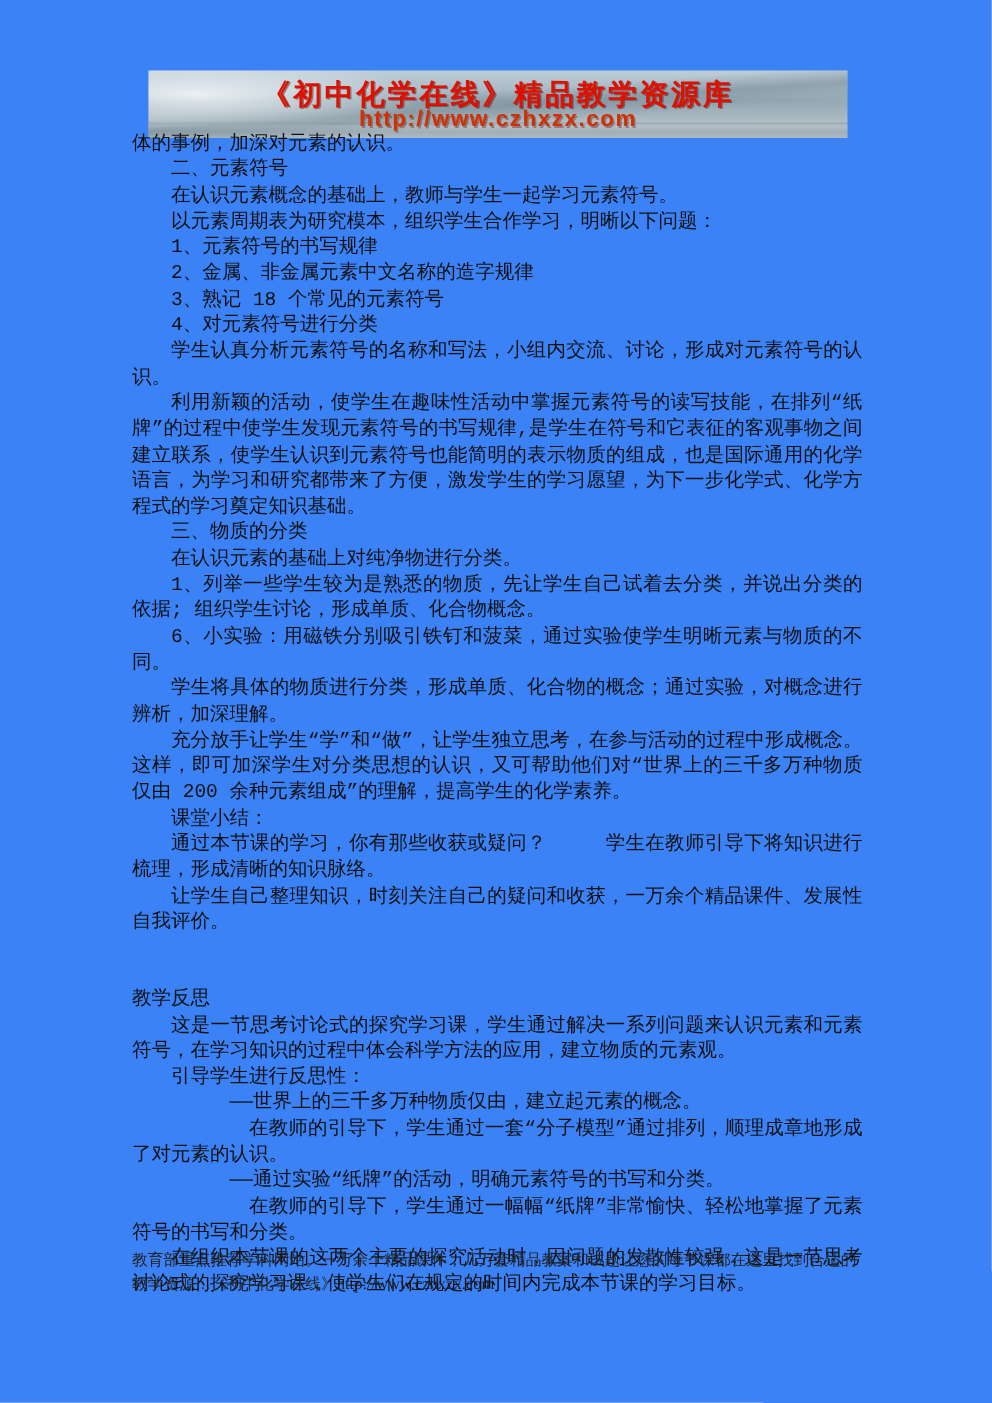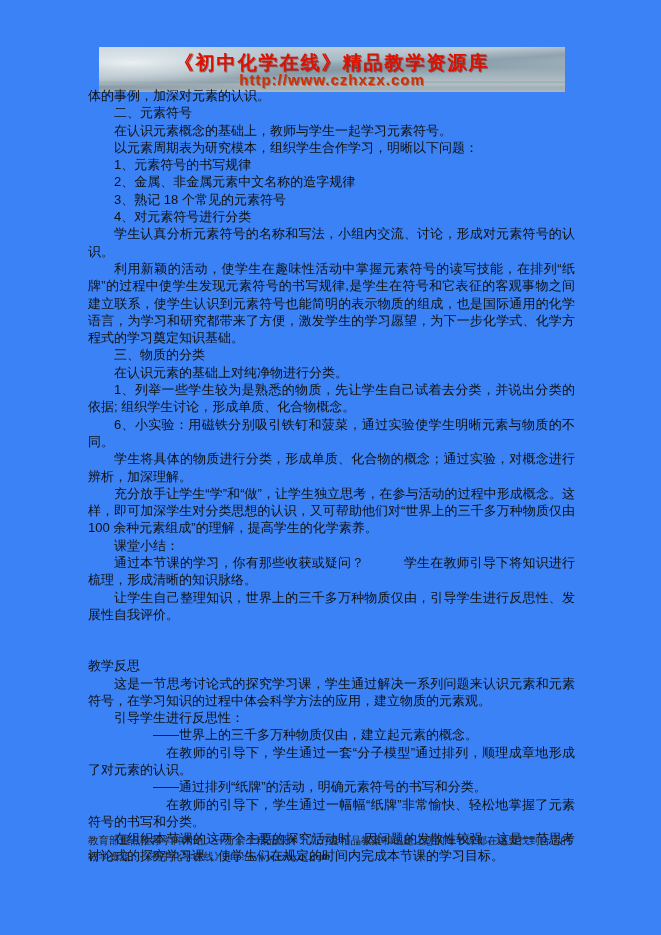--- a/index.html
+++ b/index.html
@@ -64,20 +64,21 @@
     width: 487px;
     font-size: 13px;
     line-height: 17.3px;
     color: #101010;
   }
   .para {
     margin: 0;
     padding: 0;
     text-align: justify;
     text-justify: inter-ideograph;
+    font-family: Liberation Mono, monospace;
   }
   .para.none { text-indent: 0; }
   .para.i2   { text-indent: 2em; }
   .para.i5   { text-indent: 5em; }
   .para.i6   { text-indent: 6em; }
   .para.blank { height: 34px; }
 
   
   .footer {
     position: absolute;
@@ -114,31 +115,31 @@
       <p class="para i2">2、金属、非金属元素中文名称的造字规律</p>
       <p class="para i2">3、熟记 18 个常见的元素符号</p>
       <p class="para i2">4、对元素符号进行分类</p>
       <p class="para i2">学生认真分析元素符号的名称和写法，小组内交流、讨论，形成对元素符号的认识。</p>
       <p class="para i2">利用新颖的活动，使学生在趣味性活动中掌握元素符号的读写技能，在排列“纸牌”的过程中使学生发现元素符号的书写规律,是学生在符号和它表征的客观事物之间建立联系，使学生认识到元素符号也能简明的表示物质的组成，也是国际通用的化学语言，为学习和研究都带来了方便，激发学生的学习愿望，为下一步化学式、化学方程式的学习奠定知识基础。</p>
       <p class="para i2">三、物质的分类</p>
       <p class="para i2">在认识元素的基础上对纯净物进行分类。</p>
       <p class="para i2">1、列举一些学生较为是熟悉的物质，先让学生自己试着去分类，并说出分类的依据; 组织学生讨论，形成单质、化合物概念。</p>
       <p class="para i2">6、小实验：用磁铁分别吸引铁钉和菠菜，通过实验使学生明晰元素与物质的不同。</p>
       <p class="para i2">学生将具体的物质进行分类，形成单质、化合物的概念；通过实验，对概念进行辨析，加深理解。</p>
-      <p class="para i2">充分放手让学生“学”和“做”，让学生独立思考，在参与活动的过程中形成概念。这样，即可加深学生对分类思想的认识，又可帮助他们对“世界上的三千多万种物质仅由 100 余种元素组成”的理解，提高学生的化学素养。</p>
+      <p class="para i2">充分放手让学生“学”和“做”，让学生独立思考，在参与活动的过程中形成概念。这样，即可加深学生对分类思想的认识，又可帮助他们对“世界上的三千多万种物质仅由 200 余种元素组成”的理解，提高学生的化学素养。</p>
       <p class="para i2">课堂小结：</p>
       <p class="para i2">通过本节课的学习，你有那些收获或疑问？　　　学生在教师引导下将知识进行梳理，形成清晰的知识脉络。</p>
-      <p class="para i2">让学生自己整理知识，世界上的三千多万种物质仅由，引导学生进行反思性、发展性自我评价。</p>
+      <p class="para i2">让学生自己整理知识，时刻关注自己的疑问和收获，一万余个精品课件、发展性自我评价。</p>
       <p class="para blank"></p>
       <p class="para none">教学反思</p>
       <p class="para i2">这是一节思考讨论式的探究学习课，学生通过解决一系列问题来认识元素和元素符号，在学习知识的过程中体会科学方法的应用，建立物质的元素观。</p>
       <p class="para i2">引导学生进行反思性：</p>
       <p class="para i5">——世界上的三千多万种物质仅由，建立起元素的概念。</p>
       <p class="para i6">在教师的引导下，学生通过一套“分子模型”通过排列，顺理成章地形成了对元素的认识。</p>
-      <p class="para i5">——通过排列“纸牌”的活动，明确元素符号的书写和分类。</p>
+      <p class="para i5">——通过实验“纸牌”的活动，明确元素符号的书写和分类。</p>
       <p class="para i6">在教师的引导下，学生通过一幅幅“纸牌”非常愉快、轻松地掌握了元素符号的书写和分类。</p>
       <p class="para i2">在组织本节课的这两个主要的探究活动时，因问题的发散性较强，这是一节思考讨论式的探究学习课，使学生们在规定的时间内完成本节课的学习目标。</p>
     </div>
 
   <div class="footer">
     <div>教育部重点推荐学科网站。一万余个精品课件，几万套精品教案和试题让您的每节课都在这里找到合适的</div>
     <div><span>教学资源…《初中化学在线》</span><span class="footer-url">http://www.czhxzx.com</span></div>
   </div>
 
 </div>

